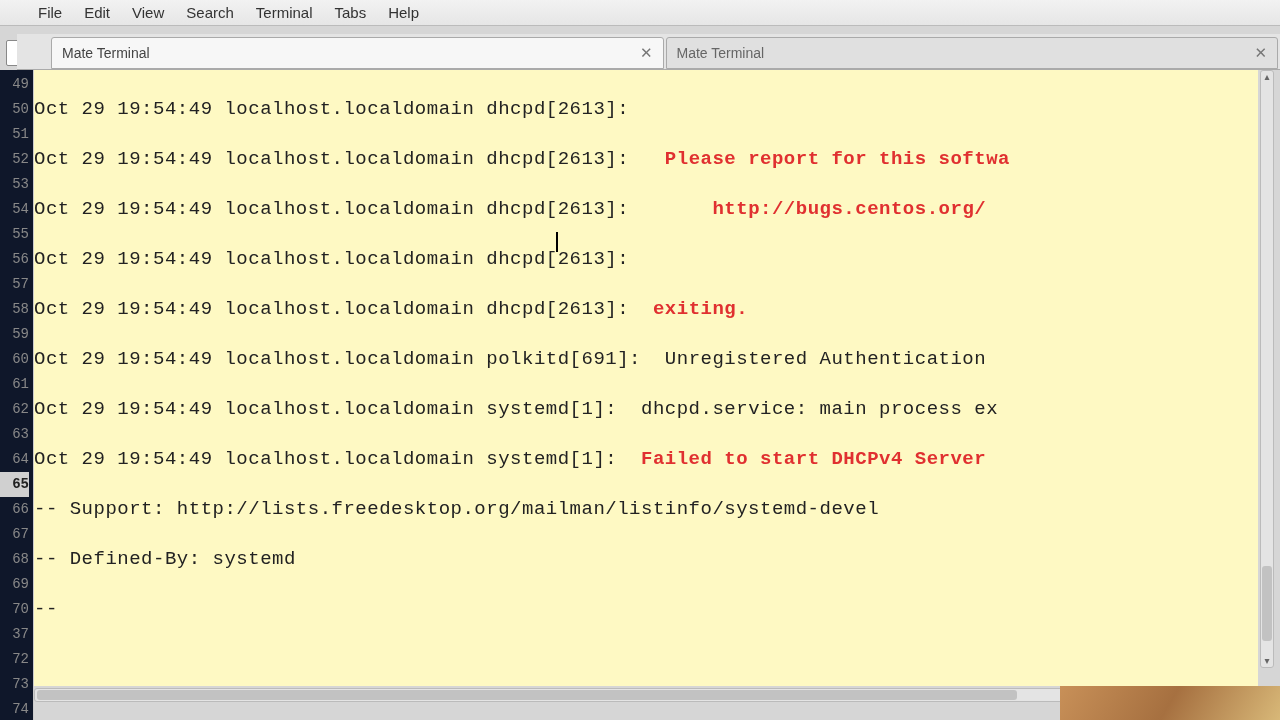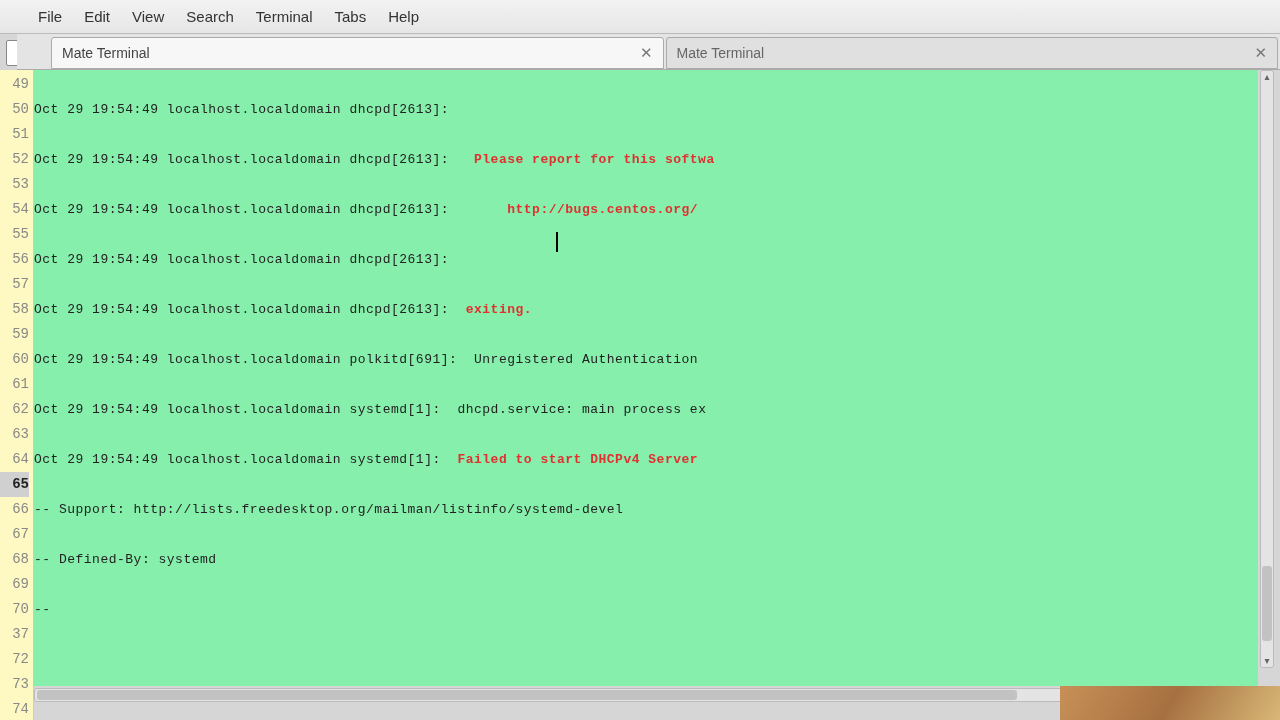--- a/index.html
+++ b/index.html
@@ -7,21 +7,21 @@
     font-family: -apple-system, "Segoe UI", "Liberation Sans", sans-serif;
     background: #d6d6d6;
     width: 1280px;
     height: 720px;
     overflow: hidden;
     position: relative;
   }
   .menubar {
     position: absolute;
     left: 0; top: 0; right: 0;
-    height: 34px;
+    height: 26px;
     background: linear-gradient(#f2f2f2, #e6e6e6);
     border-bottom: 1px solid #bbb;
     display: flex;
     align-items: center;
     padding-left: 38px;
     font-size: 15px;
     color: #333;
   }
   .menubar span { margin-right: 22px; cursor: default; }
   .tabbar {
@@ -56,39 +56,39 @@
     width: 22px; height: 26px;
     background: #fff;
     border: 1px solid #888;
     border-radius: 2px;
   }
   .gutter {
     position: absolute;
     left: 0; top: 70px;
     width: 34px;
     bottom: 0;
-    background: #fef9c3;
+    background: #0f172a;
     border-right: 1px solid #ccc;
     color: #888;
     font-family: "Liberation Mono","DejaVu Sans Mono",monospace;
     font-size: 14px;
     line-height: 25px;
     text-align: right;
     padding-right: 4px;
     padding-top: 2px;
   }
   .gutter div { height: 25px; }
   .gutter .hl { background: #d0d0d0; color: #222; font-weight: bold; }
   .terminal {
     position: absolute;
     left: 34px; right: 22px; top: 70px; bottom: 34px;
-    background: #86efac;
+    background: #fef9c3;
     overflow: hidden;
     font-family: "Liberation Mono","DejaVu Sans Mono",monospace;
-    font-size: 13px;
+    font-size: 19px;
     line-height: 25px;
     color: #222;
     letter-spacing: 0.5px;
     white-space: pre;
     padding-top: 2px;
   }
   .row { height: 25px; }
   .bold { font-weight: normal; }
   .red { color: #e03030; font-weight: bold; }
   .scrollbar-v {

